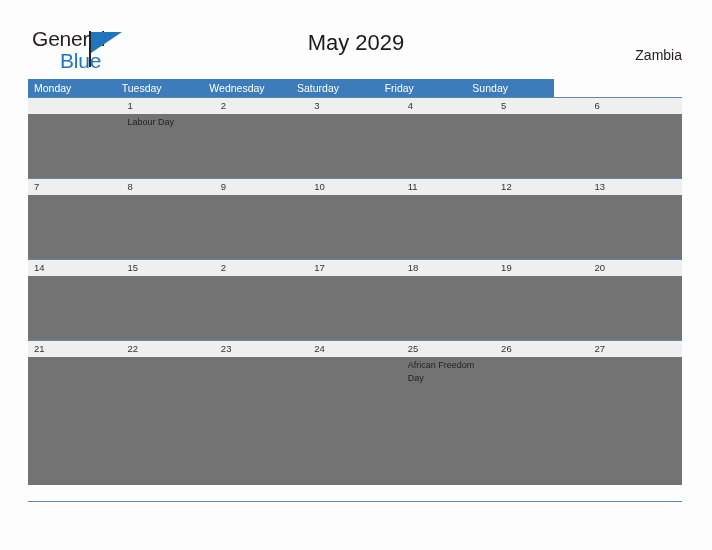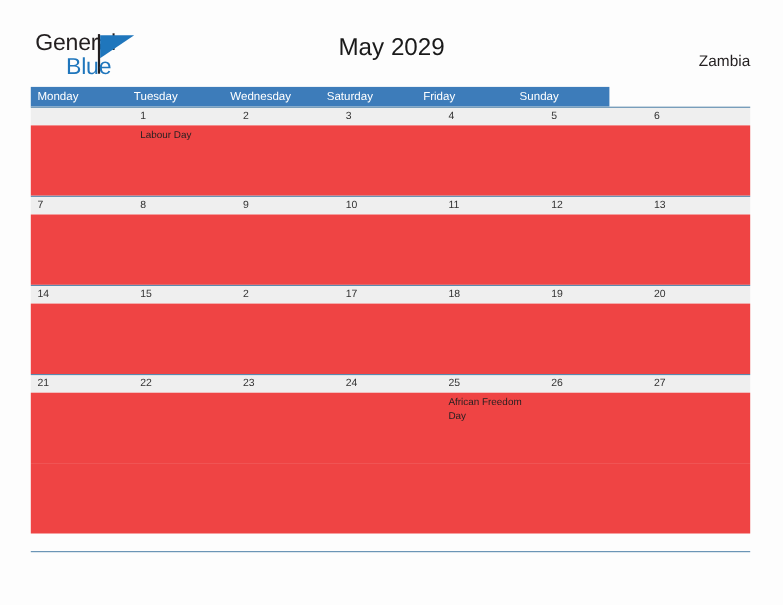--- a/index.html
+++ b/index.html
@@ -138,21 +138,21 @@
     line-height: 16px;
     font-size: 9.5px;
     color: #333333;
     padding-left: 6px;
     box-sizing: border-box;
   }
   .event-band {
     display: flex;
     width: 654px;
     height: 64px;
-    background: #ef4444;
+    background: #737373;
   }
   .event-cell {
     width: 93.43px;
     height: 64px;
     padding: 2px 8px 0 6px;
     box-sizing: border-box;
     font-size: 9px;
     line-height: 12.5px;
     color: #231f20;
     word-wrap: break-word;

